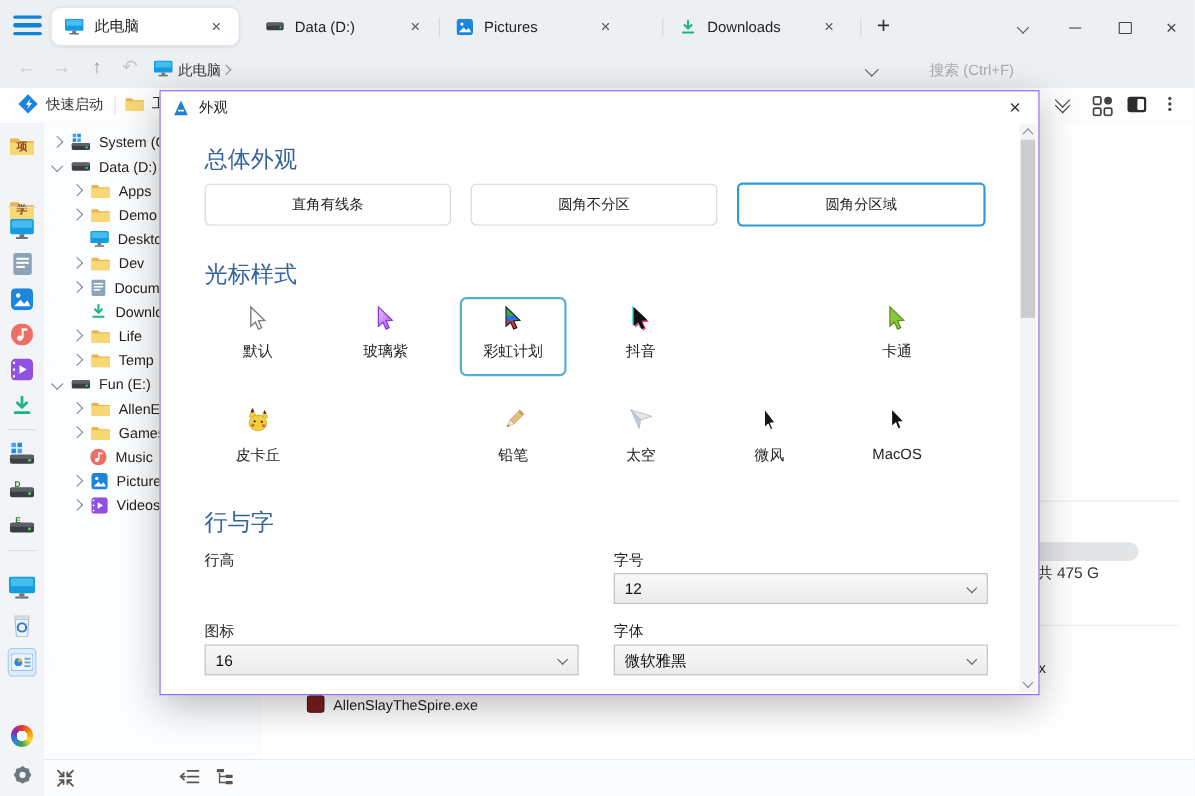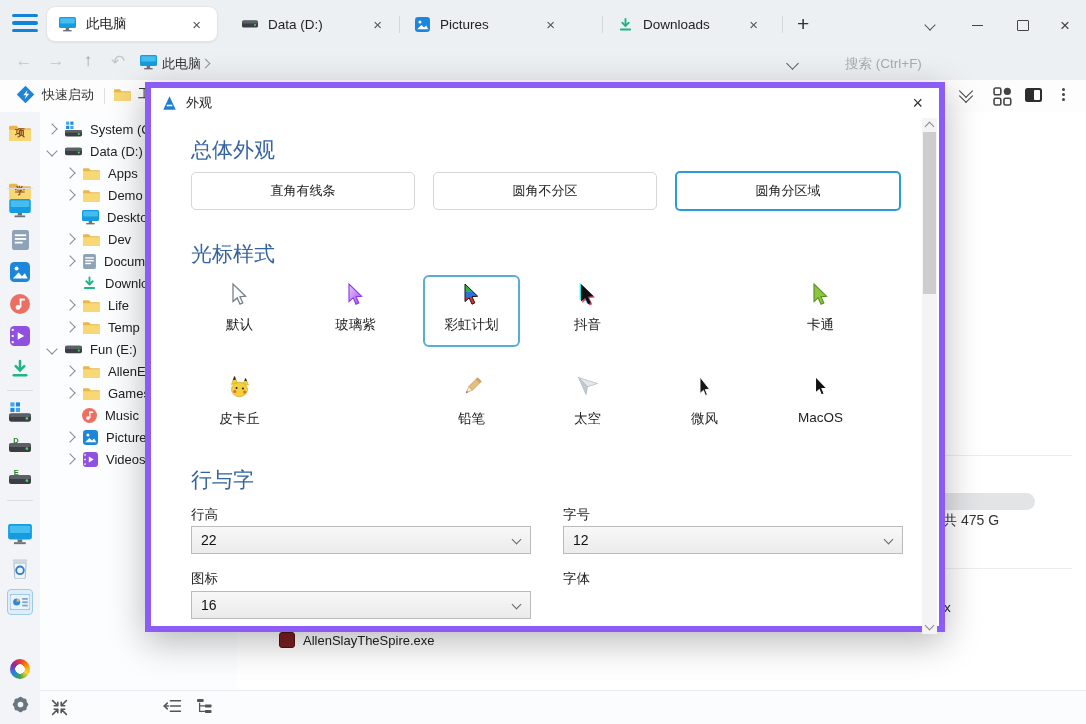--- a/index.html
+++ b/index.html
@@ -56,21 +56,21 @@
   .trow .tlabel{font-size:13px;color:#222;white-space:nowrap}
   .lvl0{padding-left:8px}.lvl1{padding-left:26px}
   
   #main{left:237px;top:112px;width:849px;height:578px;background:#fff}
   .hline{height:1px;background:#ebedef}
   .pill{background:#e3e4e6;border-radius:9px;height:17px}
   
   #bottombar{left:40px;top:690px;width:1046px;height:34px;background:#fbfcfd;border-top:1px solid #e9ebee}
   .bicon{top:7px;cursor:pointer}
   
-  #dialog{left:145px;top:82px;width:800px;height:550px;background:#fff;border:6px solid #8b5cf6;
+  #dialog{left:145px;top:82px;width:800px;height:550px;background:#fff;border:1px solid #8b5cf6;
     box-shadow:0 10px 34px rgba(0,0,0,.28);z-index:10;box-sizing:border-box}
   .dtitlebar{position:absolute;left:0;top:0;width:100%;height:30px;display:flex;align-items:center;padding:0 10px;box-sizing:border-box;gap:8px}
   .dtitle{font-size:13px;color:#222}
   .dclose{position:absolute;right:12px;top:5px;font-size:18px;color:#333;cursor:pointer;padding:0 4px}
   .dsec{position:absolute;font-size:21px;color:#35639f}
   .stylebtn{position:absolute;width:222px;height:36px;border:1px solid #d6d6d6;border-radius:5px;background:#fff;
     display:flex;align-items:center;justify-content:center;font-size:13px;color:#222;cursor:pointer}
   .stylebtn.sel{border:2px solid #2e9bd6}
   .ccell{position:absolute;width:97px;height:72px;text-align:center;cursor:pointer}
   .ccell.sel{border:2px solid #56aed4;border-radius:6px;box-sizing:border-box}
@@ -681,34 +681,34 @@
     <div class="cico"><svg width="26" height="26" viewBox="0 0 26 26">
           <path d="M7.5 2.5 L7.5 19 L11.3 15.6 L13.4 21 L16.2 19.8 L14 14.6 L18.8 14.3 Z" fill="#111" stroke="#fff" stroke-width="1.1"></path>
         </svg></div>
     <div class="clabel">MacOS</div>
   </div>
 
   <div class="dsec" style="left:40px;top:378px">行与字</div>
 
   <div class="flabel" style="left:40px;top:418px">行高</div>
   <div class="flabel" style="left:412px;top:418px">字号</div>
-  <div class="combo" style="left:40px;top:438px">
-    <span class="cval">22</span>
-      <span class="cchev"></span>
-  </div>
   <div class="combo" style="left:412px;top:438px">
     <span class="cval">12</span>
       <span class="cchev"></span>
   </div>
 
   <div class="flabel" style="left:40px;top:482px">图标</div>
   <div class="flabel" style="left:412px;top:482px">字体</div>
   <div class="combo" style="left:40px;top:503px">
     <span class="cval">16</span>
       <span class="cchev"></span>
   </div>
+  <div class="combo" style="left:412px;top:503px">
+    <span class="cval">微软雅黑</span>
+      <span class="cchev"></span>
+  </div>
 
   <div class="dscroll">
     <span class="schev" style="top:5px;transform:rotate(-135deg)"></span>
     <div class="dthumb"></div>
     <span class="schev" style="bottom:5px;transform:rotate(45deg)"></span>
   </div>
 </div>
 
 </body></html>

